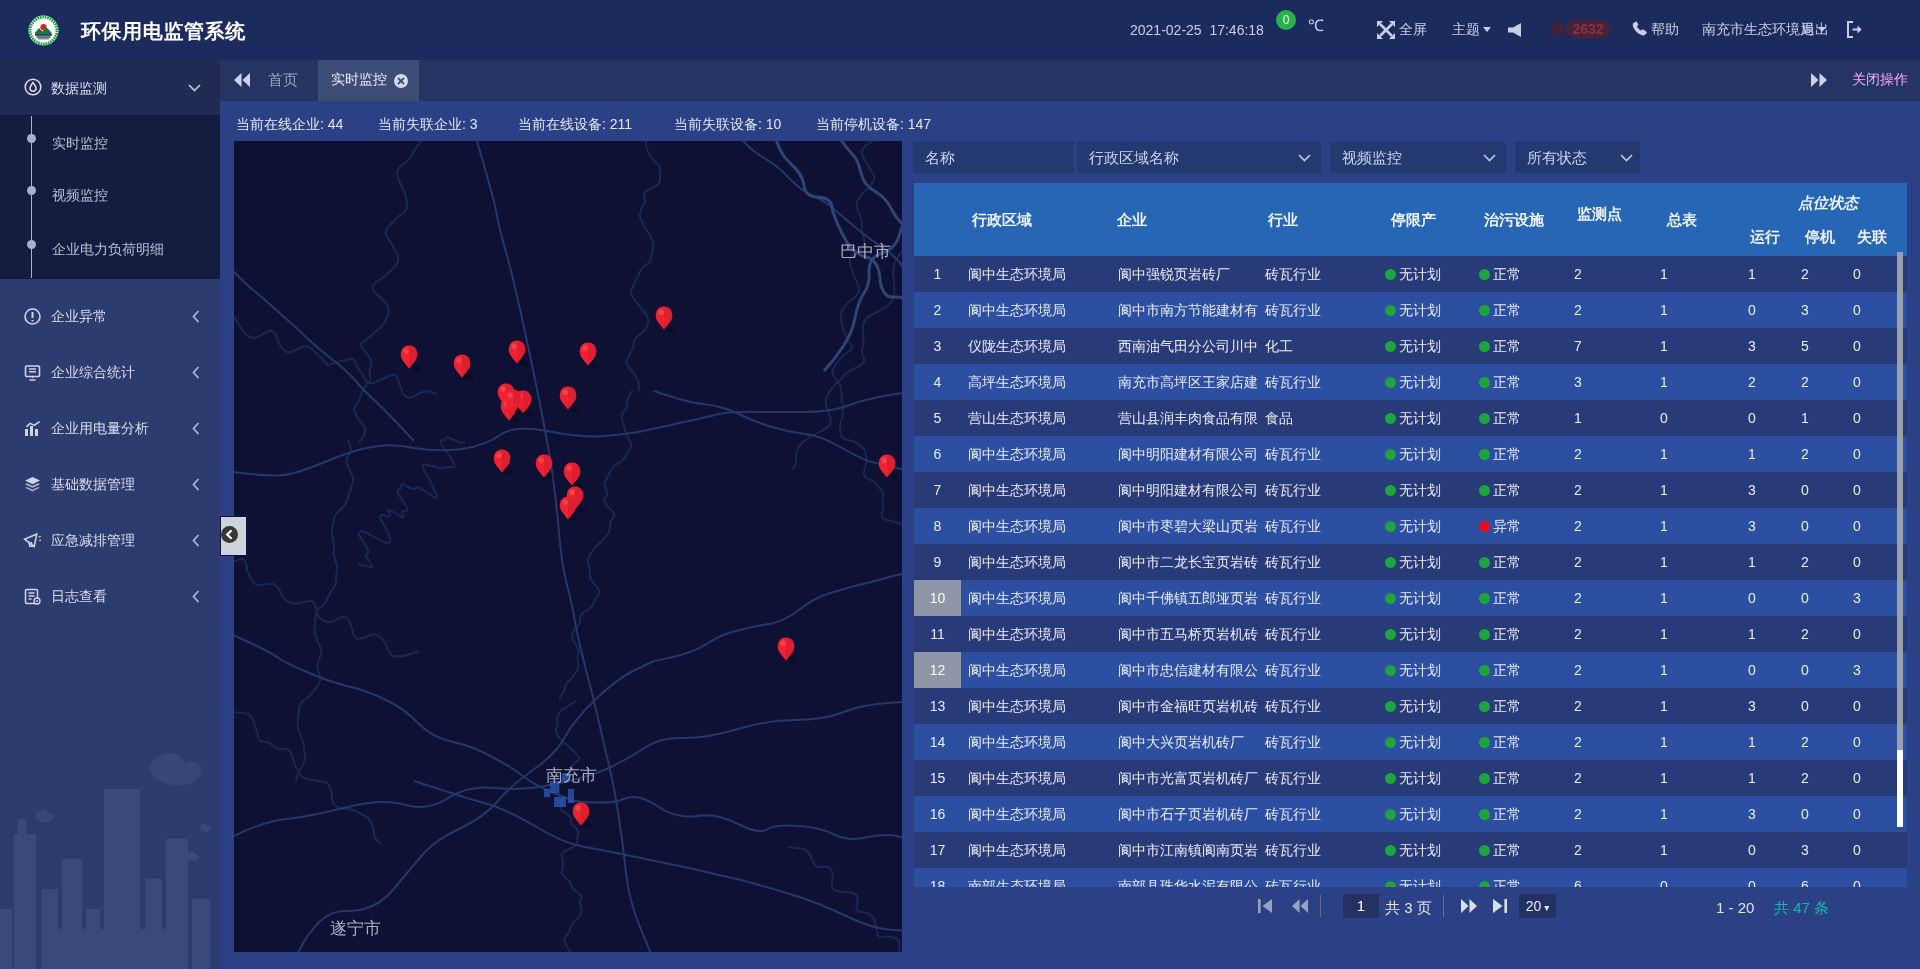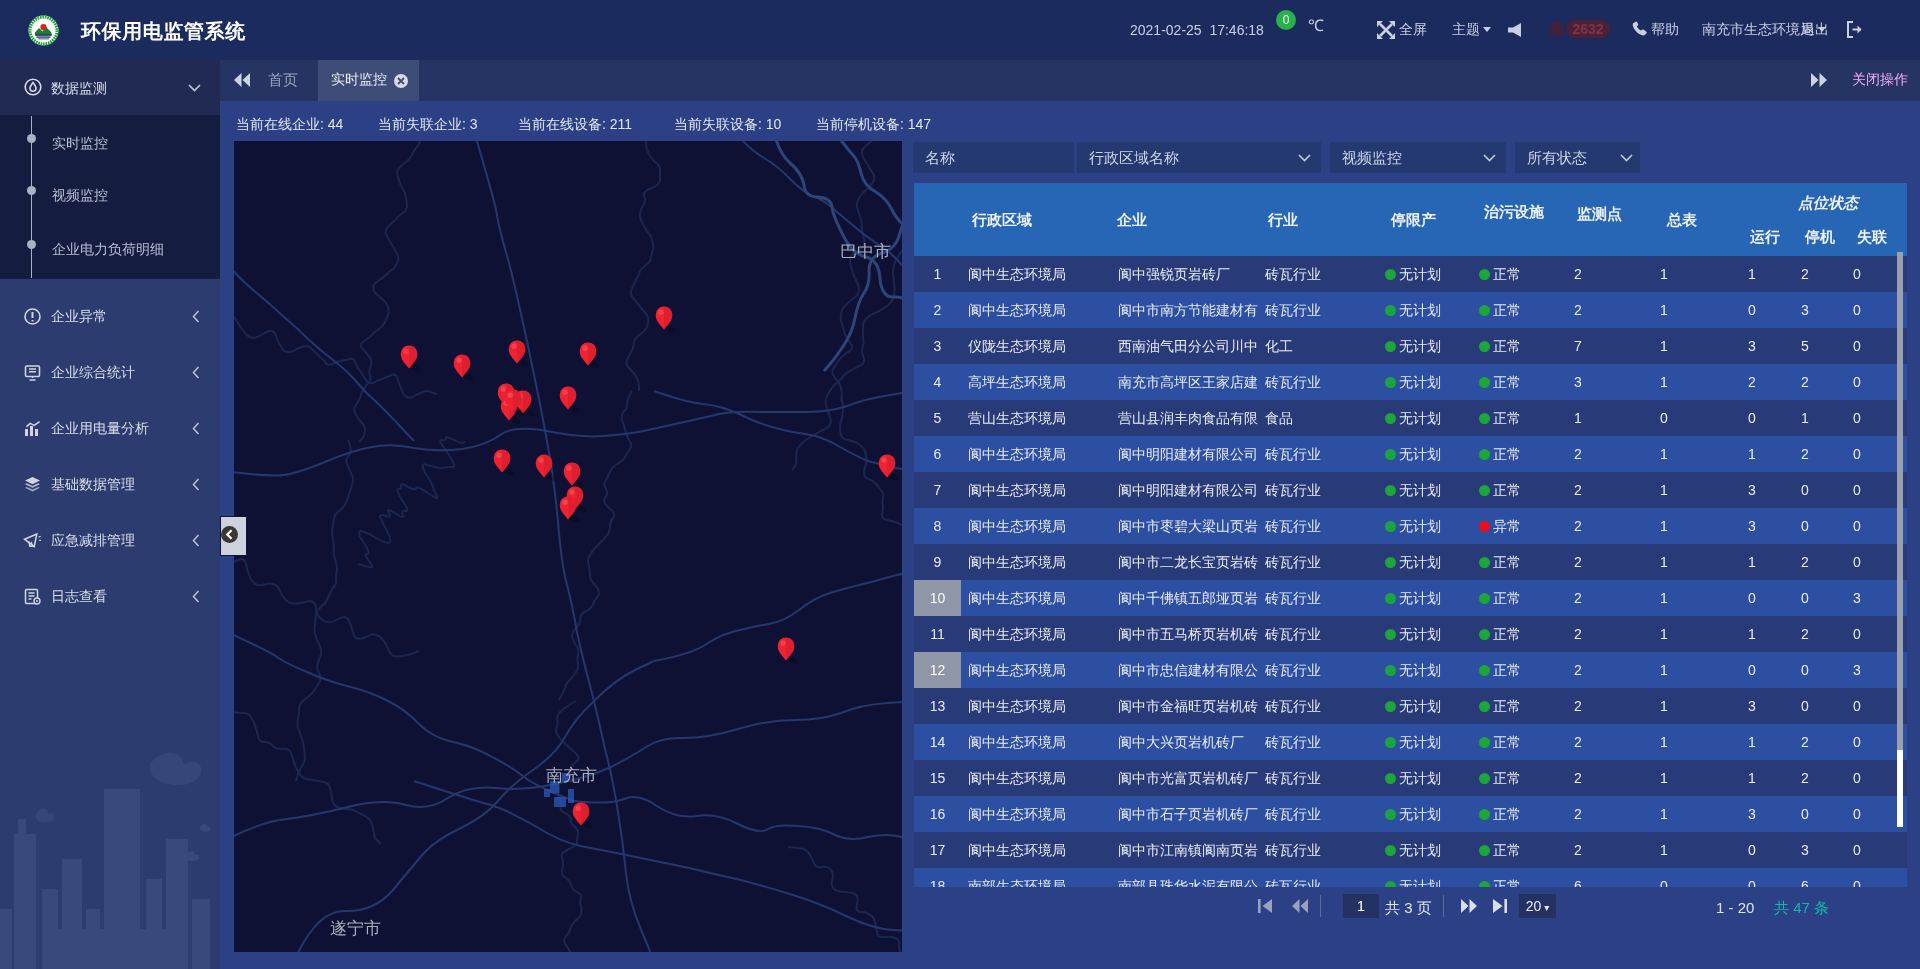--- a/index.html
+++ b/index.html
@@ -282,21 +282,21 @@
   </svg>
 <div class="fbox abs" style="left:1515px;top:142px;width:125px;height:31px">所有状态</div>
 <svg class="abs" style="left:1620px;top:154px" width="13" height="8" viewBox="0 0 13 8">
     <path d="M1 1l5.5 5.5L12 1" fill="none" stroke="#c2cade" stroke-width="1.6"></path>
   </svg>
 <div id="thead" class="abs">
 <div class="th" style="left:58px;top:28px">行政区域</div>
 <div class="th" style="left:203px;top:28px">企业</div>
 <div class="th" style="left:354px;top:28px">行业</div>
 <div class="th" style="left:477px;top:28px">停限产</div>
-<div class="th" style="left:570px;top:20px">治污设施</div>
+<div class="th" style="left:570px;top:28px">治污设施</div>
 <div class="th" style="left:663px;top:22px">监测点</div>
 <div class="th" style="left:753px;top:28px">总表</div>
 <div class="th" style="left:884px;top:11px;font-style:italic">点位状态</div>
 <div class="th" style="left:836px;top:45px">运行</div>
 <div class="th" style="left:891px;top:45px">停机</div>
 <div class="th" style="left:943px;top:45px">失联</div>
 </div>
 <div id="tbody" class="abs">
 <div class="row odd" style="top:0px">
 <div class="num">1</div>

